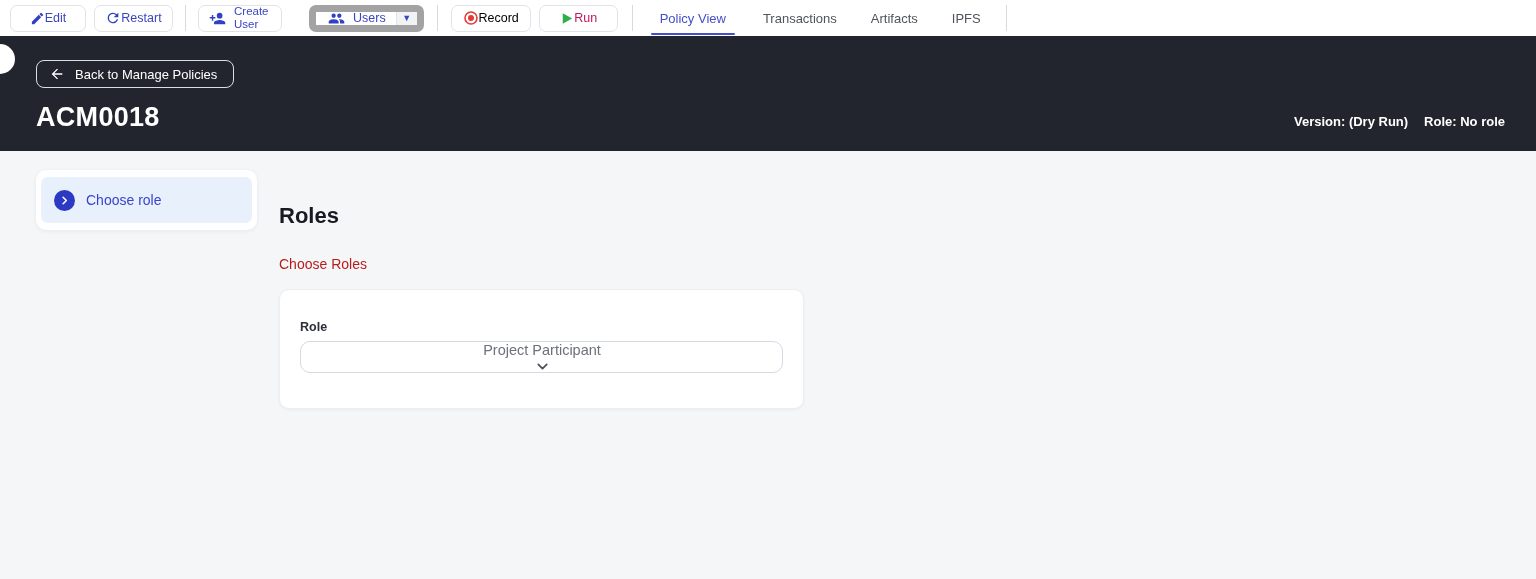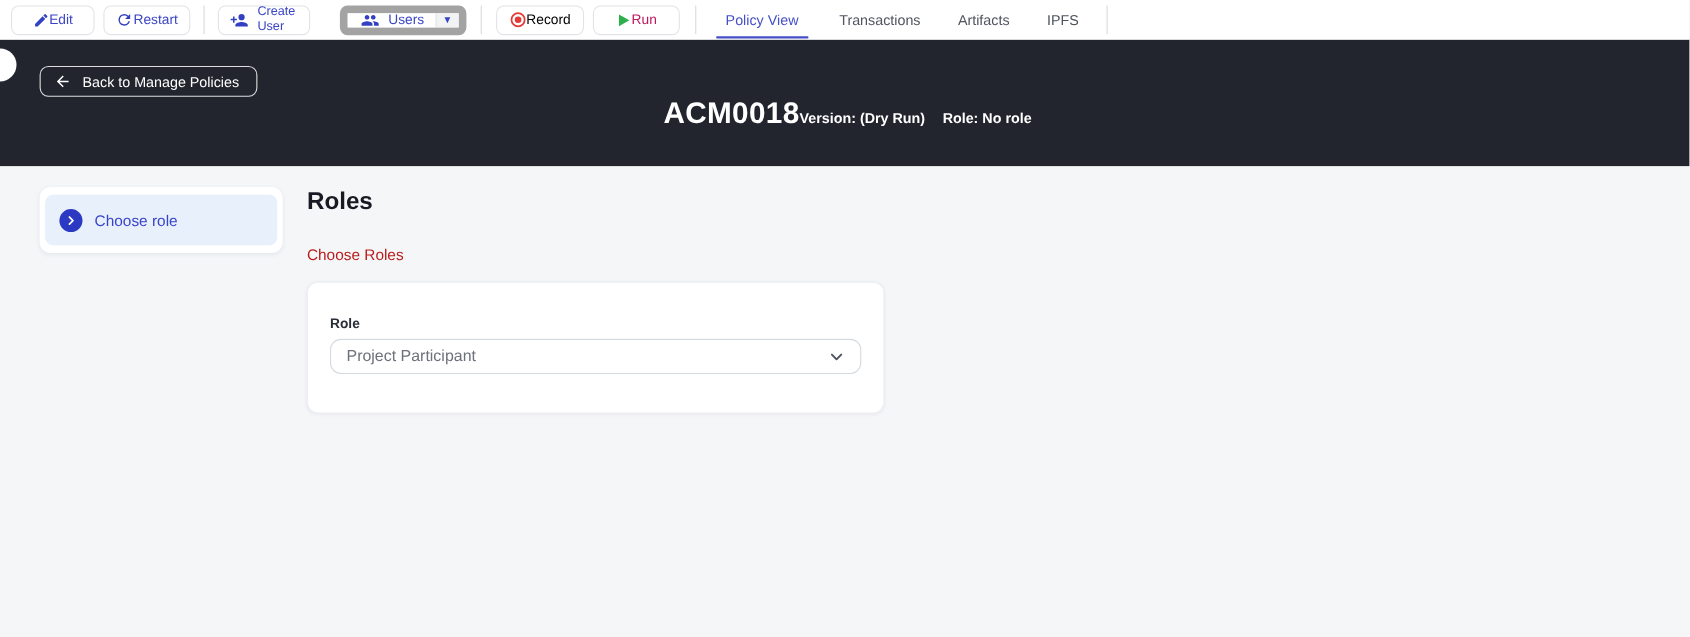--- a/index.html
+++ b/index.html
@@ -60,54 +60,54 @@
   .half-circle {
     position: absolute; left: -15px; top: 8px; width: 30px; height: 30px;
     border-radius: 50%; background: #ffffff; cursor: pointer;
   }
   .back-btn {
     display: inline-flex; align-items: center; gap: 10px; height: 28px;
     padding: 0 16px 0 12px; background: transparent; color: #fff;
     border: 1px solid rgba(255,255,255,0.85); border-radius: 8px;
     font-size: 13px; cursor: pointer; font-family: "Liberation Sans", sans-serif;
   }
-  .title-row { display: flex; align-items: baseline; justify-content: center; }
+  .title-row { display: flex; align-items: baseline; justify-content: space-between; margin-top: 14px; }
   .policy-title { font-size: 27px; font-weight: 700; letter-spacing: 0.3px; }
   .header-meta { display: flex; gap: 16px; font-size: 13px; font-weight: 700; }
 
   
   .content { display: flex; padding: 19px 0 0 36px; }
   .steps-card {
     width: 221px; height: 60px; background: #ffffff; border-radius: 10px;
     box-shadow: 0 1px 4px rgba(30,40,90,0.07); padding: 7px 5px; flex: 0 0 auto;
   }
   .step-item {
     height: 46px; background: #e7f0fb; border-radius: 7px; display: flex;
     align-items: center; gap: 11px; padding-left: 13px; cursor: pointer;
   }
   .step-icon {
     width: 21px; height: 21px; border-radius: 50%; background: #2c39c3;
     display: flex; align-items: center; justify-content: center; flex: 0 0 auto;
   }
   .step-label { font-size: 14px; color: #3a44ca; font-weight: 500; }
 
-  .main-col { margin-left: 22px; padding-top: 0; }
+  .main-col { margin-left: 22px; padding-top: 0; margin-top: 33px; }
   .page-heading { font-size: 22px; font-weight: 700; color: #171923; line-height: 1.15; }
   .sub-heading { font-size: 14px; color: #b91c1c; margin-top: 28px; }
 
   .role-card {
     width: 525px; background: #ffffff; border: 1px solid #edeef2; border-radius: 10px;
     box-shadow: 0 1px 3px rgba(30,40,90,0.05); margin-top: 17px;
     padding: 30px 20px 35px 20px;
   }
   .field-label { font-size: 12.5px; font-weight: 700; color: #2b2f3a; display: block; margin-bottom: 7px; }
   .select-box {
     height: 32px; border: 1px solid #d4dae2; border-radius: 10px; background: #fff;
     display: flex; align-items: center; justify-content: space-between;
-    padding: 0 13px 0 14px; cursor: pointer;
+    padding: 0 13px 0 14px; cursor: pointer; flex-direction: column;
   }
   .select-value { font-size: 14.5px; color: #6d717c; }
 </style>
 </head>
 <body>
 
 <div class="toolbar">
   <button class="tbtn btn-edit">
     <span style="display:flex;">
       <svg width="15" height="15" viewBox="0 0 24 24" fill="#3340c4">

